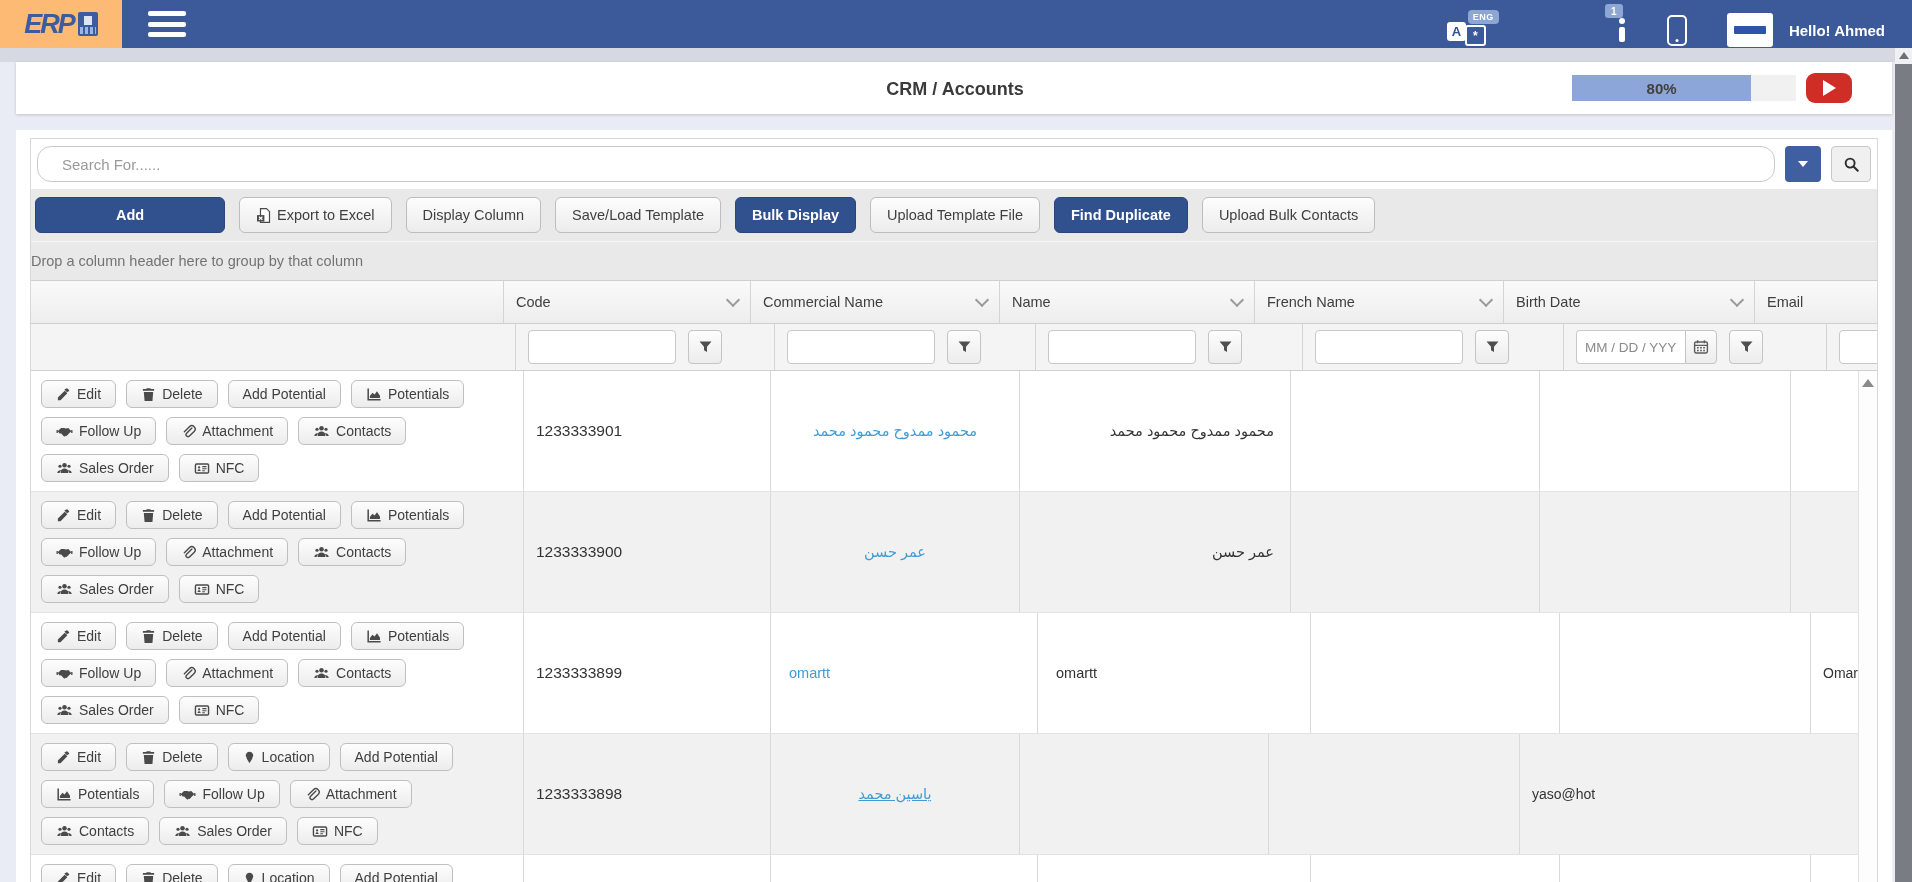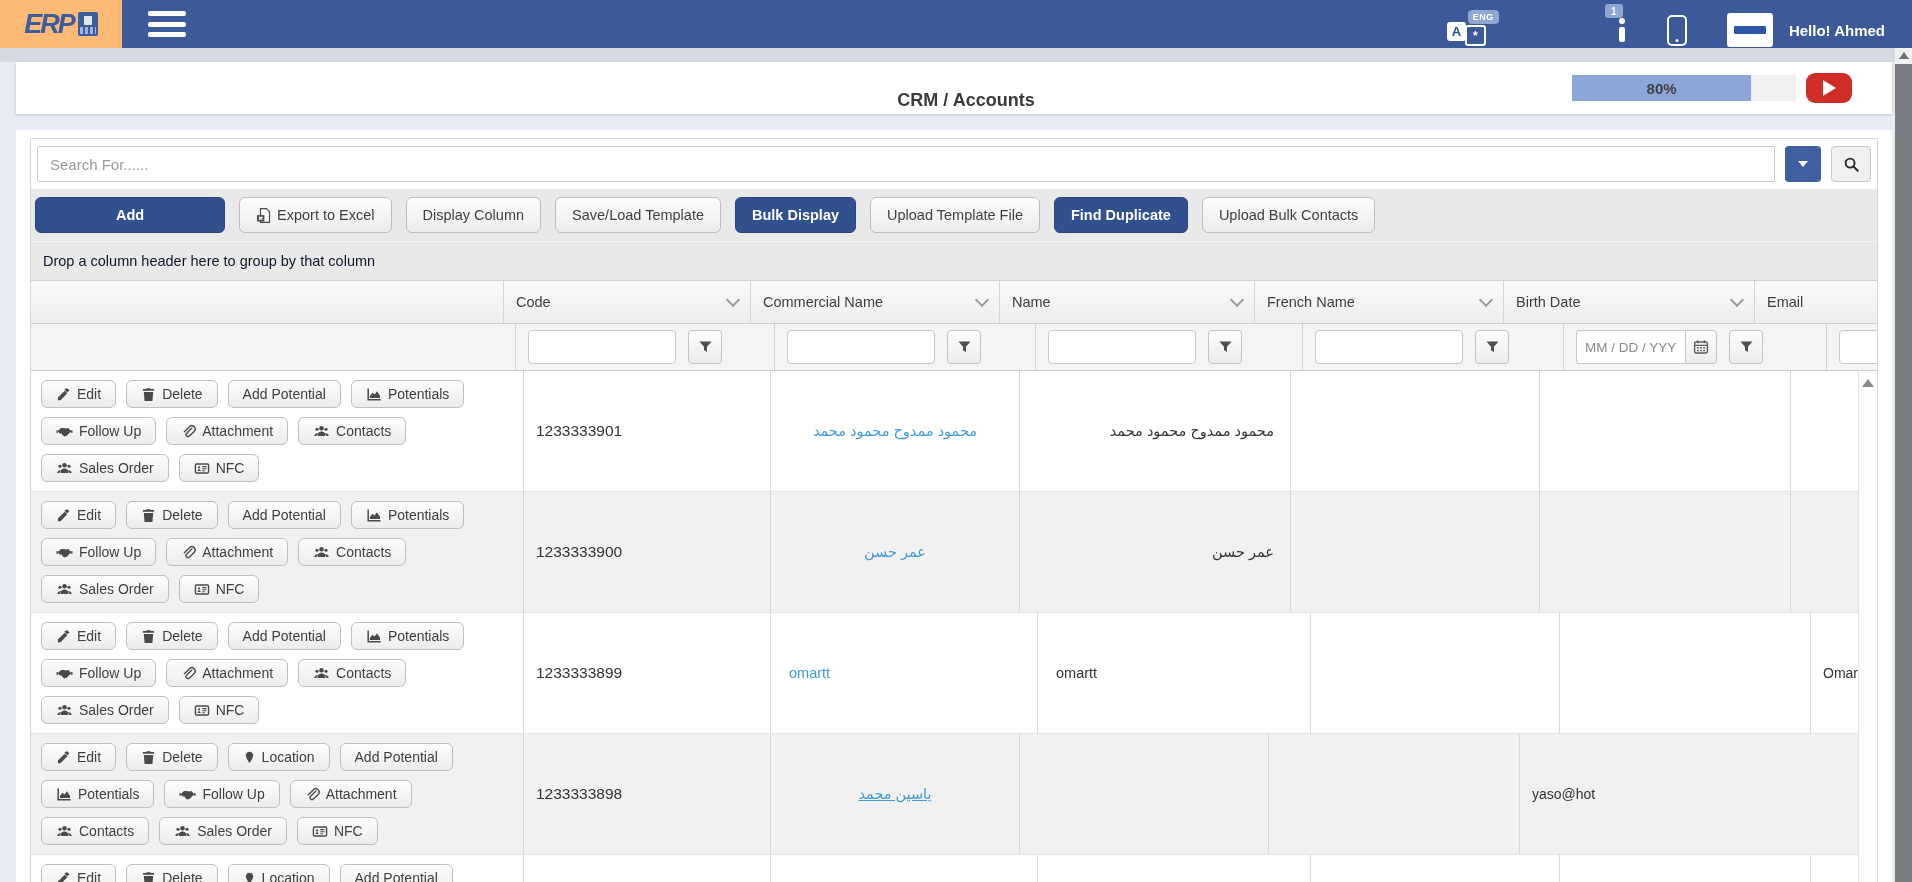--- a/index.html
+++ b/index.html
@@ -36,50 +36,50 @@
   .phone::after{content:"";position:absolute;left:50%;bottom:2px;transform:translateX(-50%);
                 width:3px;height:3px;background:#fff;border-radius:50%;}
   .avatar{width:46px;height:34px;background:#fff;border-radius:3px;display:flex;align-items:center;
           justify-content:center;margin-right:16px;cursor:pointer;}
   .avatar-logo{width:32px;height:8px;background:#2b55a8;border-radius:1px;}
   .greeting{color:#fff;font-size:15px;font-weight:bold;cursor:pointer;}
   
   .band{position:absolute;left:0;top:48px;width:1912px;height:14px;background:#d6d9e2;}
   .titlebar{position:absolute;left:16px;right:20px;top:62px;height:52px;background:#fff;
             box-shadow:0 1px 3px rgba(0,0,0,.18);}
-  .page-title{position:absolute;left:50%;top:50%;transform:translate(-50%,-50%);margin:12px;
+  .page-title{position:absolute;left:50%;top:50%;transform:translate(-50%,-50%);margin:1px;
               font-size:18px;font-weight:bold;color:#3a3a3a;}
   .progress{position:absolute;right:96px;top:13px;width:224px;height:26px;background:#f1f1f1;}
   .progress-fill{height:100%;background:#8ca6d9;display:flex;align-items:center;justify-content:center;}
   .progress-fill span{color:#404040;font-weight:bold;font-size:15px;}
   .play-btn{position:absolute;right:40px;top:11px;width:46px;height:30px;background:#cf2e27;
             border:none;border-radius:9px;display:flex;align-items:center;justify-content:center;cursor:pointer;}
   .play-tri{width:0;height:0;border-left:13px solid #fff;border-top:8px solid transparent;border-bottom:8px solid transparent;}
   
   .card{position:absolute;left:16px;right:20px;top:130px;bottom:0;background:#fff;overflow:hidden;}
   .panel{position:absolute;left:14px;right:14px;top:8px;bottom:0;border:1px solid #d8d8d8;border-bottom:none;overflow:hidden;}
   .search-row{display:flex;align-items:center;padding:7px 6px;gap:10px;background:#fff;}
-  .search-input{flex:1;height:34px;border:1px solid #c9c9c9;border-radius:2px;padding:0 12px;
+  .search-input{flex:1;height:34px;border:1px solid #c9c9c9;border-radius:14px;padding:0 24px;
                 font-size:15px;color:#444;font-family:inherit;}
   .search-input::placeholder{color:#9a9a9a;}
   .dd-btn{width:36px;height:36px;background:#3f5fa0;border:none;border-radius:4px;display:flex;
           align-items:center;justify-content:center;cursor:pointer;}
   .caret{width:0;height:0;border-top:6px solid #fff;border-left:5px solid transparent;border-right:5px solid transparent;}
   .sbtn{width:40px;height:36px;background:#f0f0f0;border:1px solid #c9c9c9;border-radius:4px;
         display:flex;align-items:center;justify-content:center;cursor:pointer;}
   
   .toolbar{background:#e9e9e9;padding:8px 4px;display:flex;gap:14px;align-items:center;}
   .tbtn{height:36px;border-radius:6px;font-size:14.5px;font-family:inherit;display:flex;align-items:center;
         justify-content:center;gap:5px;padding:12px 16px;cursor:pointer;
         background:linear-gradient(#fdfdfd,#ececec);border:1px solid #bdbdbd;color:#3f3f3f;}
   .tbtn.primary{background:#31508e;border:1px solid #2a457c;color:#fff;min-width:190px;font-weight:bold;}
   .tbtn.primary.sm{min-width:0;}
   
   .groupbar{background:#e9e9e9;border-top:1px solid #f6f6f6;height:38px;display:flex;align-items:center;
-            padding-left:12px;font-size:14.5px;color:#0f172a;}
+            padding-left:0;font-size:14.5px;color:#737373;}
   
   .grid{position:relative;border-top:1px solid #cfcfcf;}
   .thead{display:flex;height:42px;background:linear-gradient(#fafafa,#ededed);border-bottom:1px solid #cfcfcf;}
   .hcell{display:flex;align-items:center;border-right:1px solid #d4d4d4;cursor:pointer;overflow:hidden;}
   .hcell span.lbl{padding-left:12px;font-size:14.5px;color:#3f3f3f;}
   .chev{width:8px;height:8px;border-right:2px solid #9a9a9a;border-bottom:2px solid #9a9a9a;
         transform:rotate(45deg);margin-left:auto;margin-right:12px;margin-top:-4px;flex:none;}
   .tfilter{display:flex;height:46px;background:#f4f4f4;border-bottom:1px solid #cfcfcf;}
   .fcell{display:flex;align-items:center;border-right:1px solid #d4d4d4;padding-left:12px;gap:12px;overflow:hidden;}
   .finput{height:32px;border:1px solid #c8c8c8;border-radius:4px;background:#fff;width:130px;

